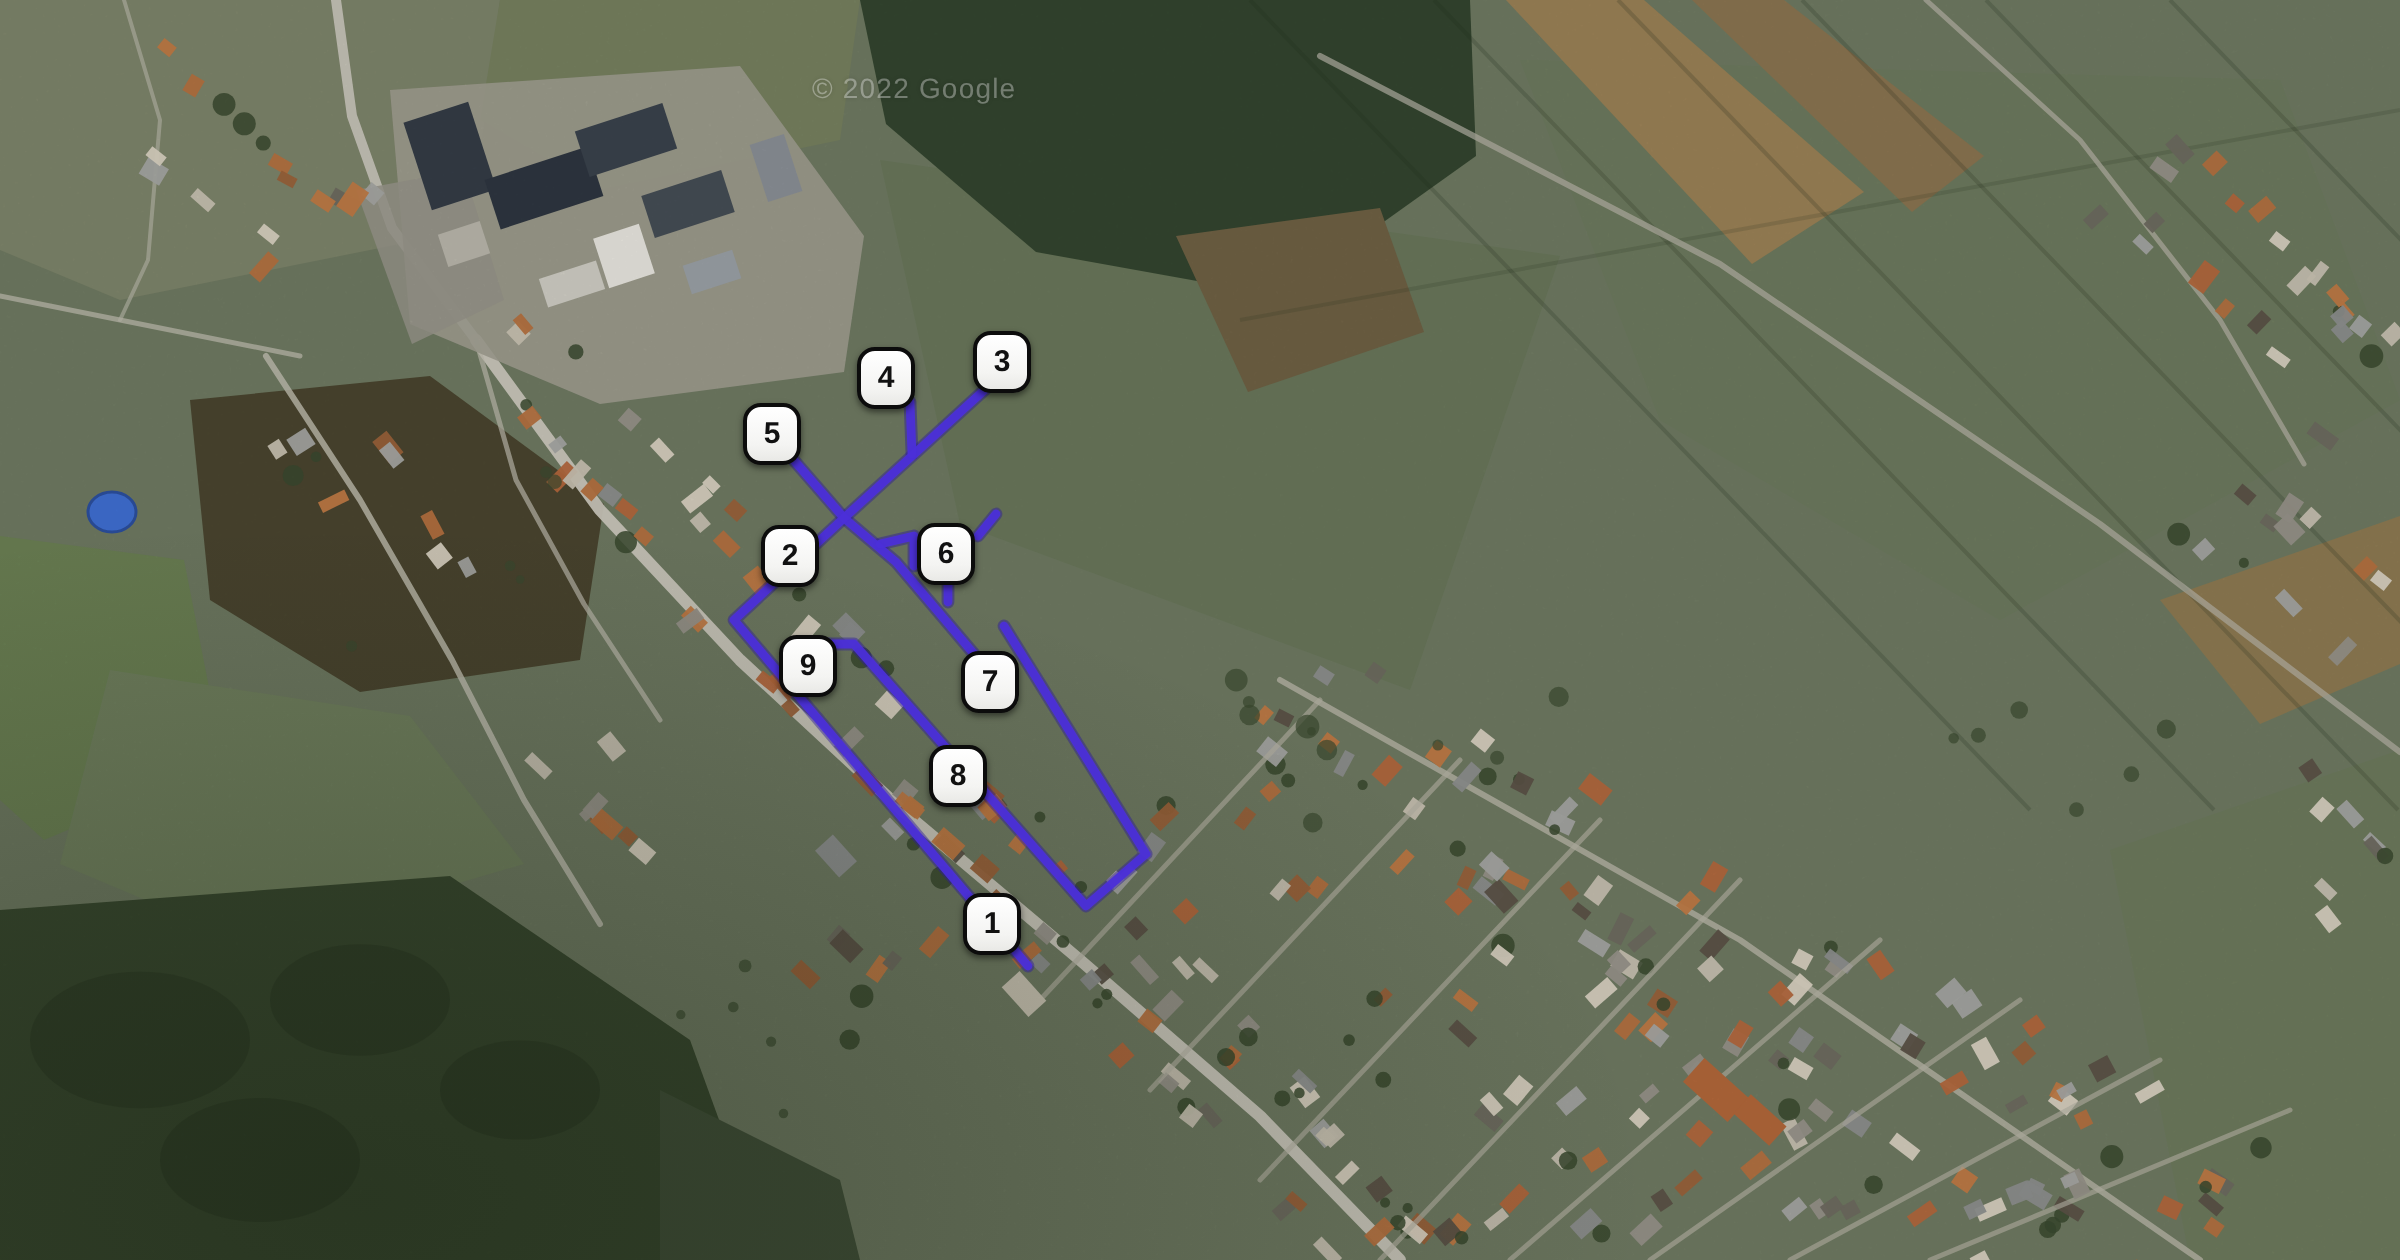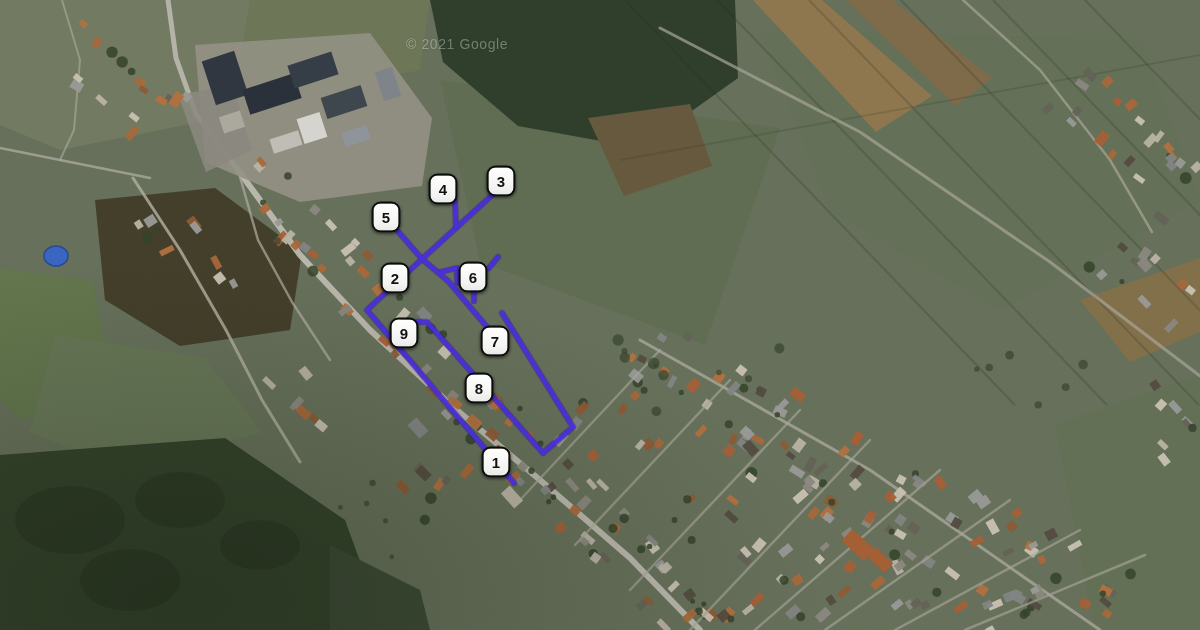--- a/index.html
+++ b/index.html
@@ -521,14 +521,14 @@
       <div class="marker" style="left: 495px; top: 341px;">
         <span class="marker-label">7</span>
       </div>
       <div class="marker" style="left: 479px; top: 388px;">
         <span class="marker-label">8</span>
       </div>
       <div class="marker" style="left: 404px; top: 333px;">
         <span class="marker-label">9</span>
       </div>
     </div>
-  <div class="map-attribution">© 2021 Google</div>
+  <div class="map-attribution">© 2022 Google</div>
 </div>
 
 </body></html>

